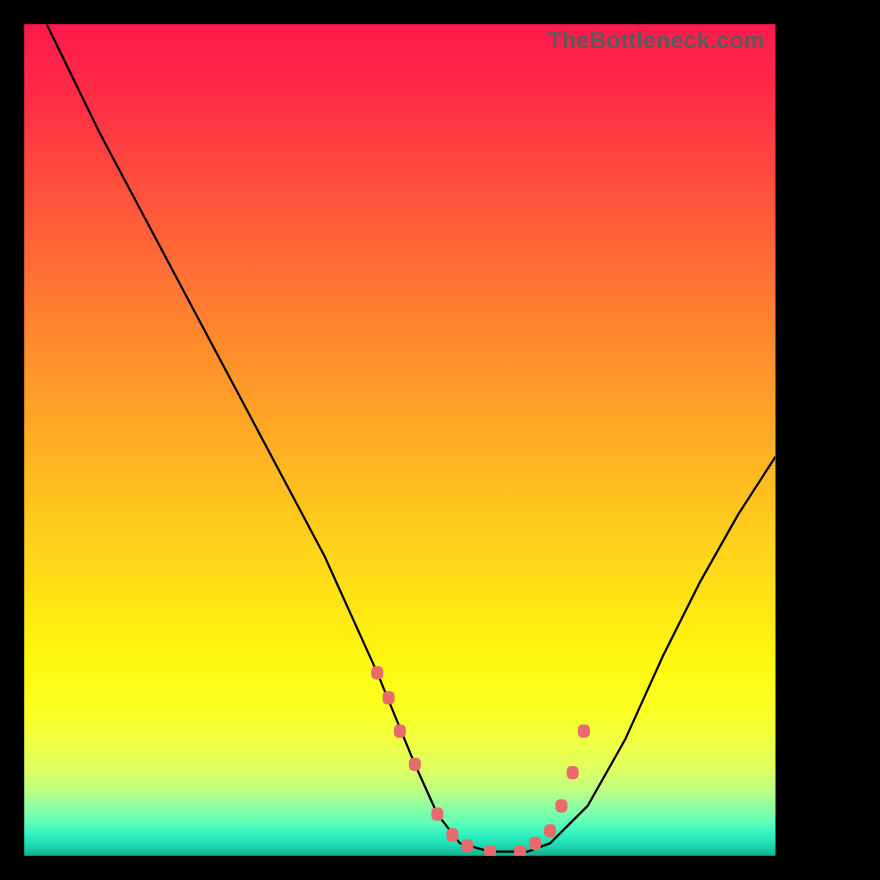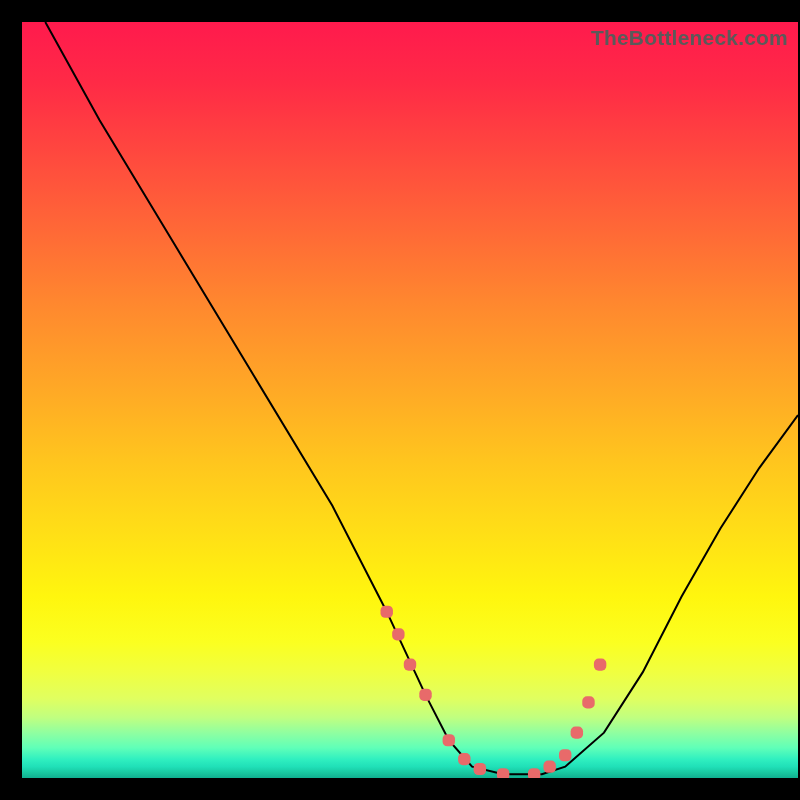--- a/index.html
+++ b/index.html
@@ -7,21 +7,21 @@
   .outer {
     width: 800px;
     height: 800px;
     background: #000;
     position: relative;
   }
   .plot {
     position: absolute;
     left: 22px;
     top: 22px;
-    width: 776px;
+    width: 683px;
     height: 756px;
     background: linear-gradient(to bottom,
       #ff1a4d 0%,
       #ff2a46 8%,
       #ff4a3e 18%,
       #ff6a36 28%,
       #ff8a2e 38%,
       #ffa726 48%,
       #ffc51e 58%,
       #ffe016 68%,

